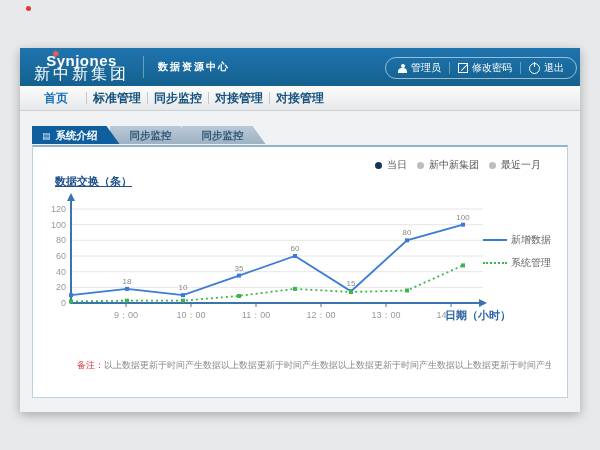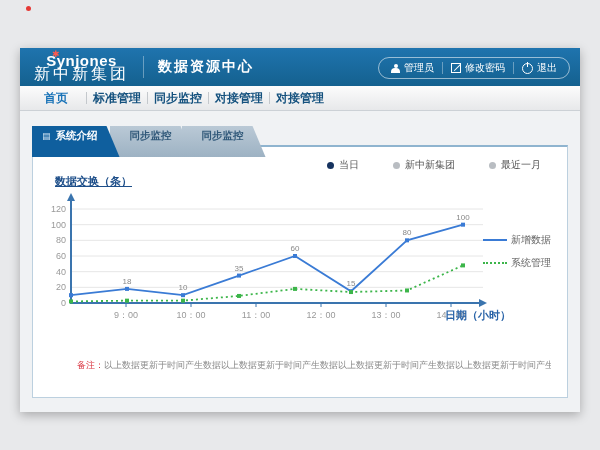--- a/index.html
+++ b/index.html
@@ -8,50 +8,50 @@
   .red-dot{position:absolute;left:26px;top:6px;width:5px;height:5px;border-radius:50%;background:#e53935;}
   .page{position:absolute;left:20px;top:48px;width:560px;height:364px;background:#fff;box-shadow:0 3px 10px rgba(0,0,0,.28);}
 
   
   .topbar{height:38px;background:linear-gradient(#1f74ae,#14618f);display:flex;align-items:center;padding:0 10px;position:relative;}
   .logo{position:relative;color:#fff;text-align:center;padding-left:4px;cursor:pointer;}
   .logo-en{font-size:15px;font-weight:bold;letter-spacing:.5px;line-height:14px;}
   .logo-cn{font-size:16px;font-weight:normal;letter-spacing:3px;line-height:12px;}
   .logo-star{position:absolute;left:22px;top:-4px;color:#ff5a4e;font-size:9px;line-height:9px;}
   .vdiv{width:1px;height:22px;background:rgba(255,255,255,.35);margin:0 14px;}
-  .app-title{color:#fff;font-size:14px;font-weight:bold;letter-spacing:2px;}
-  .user-box{position:absolute;right:10px;top:9px;height:20px;border:1px solid rgba(255,255,255,.55);border-radius:11px;display:flex;align-items:center;color:#fff;font-size:10px;padding:0 4px;}
+  .app-title{color:#fff;font-size:10px;font-weight:bold;letter-spacing:2px;}
+  .user-box{position:absolute;right:3px;top:9px;height:20px;border:1px solid rgba(255,255,255,.55);border-radius:11px;display:flex;align-items:center;color:#fff;font-size:10px;padding:0 4px;}
   .user-item{display:flex;align-items:center;gap:4px;padding:0 8px;cursor:pointer;white-space:nowrap;}
   .user-sep{width:1px;height:12px;background:rgba(255,255,255,.35);}
   .icon-user{position:relative;width:9px;height:9px;display:inline-block;}
   .icon-user::before{content:"";position:absolute;left:2.5px;top:0;width:4px;height:4px;border-radius:50%;background:#fff;}
   .icon-user::after{content:"";position:absolute;left:0;top:4.5px;width:9px;height:4.5px;border-radius:4px 4px 0 0;background:#fff;}
   .icon-edit{position:relative;width:8px;height:8px;display:inline-block;border:1px solid #fff;}
   .icon-edit::after{content:"";position:absolute;left:1px;top:3px;width:9px;height:1.4px;background:#fff;transform:rotate(-45deg);}
   .icon-power{position:relative;width:9px;height:9px;display:inline-block;border:1px solid #fff;border-radius:50%;}
   .icon-power::after{content:"";position:absolute;left:3.6px;top:-2px;width:1.6px;height:5px;background:#fff;}
 
   
   .navbar{height:24px;background:linear-gradient(#fcfcfc,#e7e8ea);border-bottom:1px solid #ccd1d6;display:flex;align-items:center;padding-left:6px;}
   .nav-item{width:60px;text-align:center;font-size:12px;font-weight:bold;color:#14517e;cursor:pointer;}
   .nav-item.active{color:#1b74b8;}
   .nav-sep{width:1px;height:12px;background:#c4c8cc;}
 
   
   .content{position:relative;height:301px;background:#f0f2f4;}
-  .tabs{position:absolute;left:12px;top:15px;display:flex;height:31px;z-index:5;}
+  .tabs{position:absolute;left:12px;top:15px;display:flex;height:18px;z-index:5;}
   .tab{position:relative;font-size:10.5px;font-weight:bold;line-height:19px;padding:0 22px 0 10px;clip-path:polygon(0 0,calc(100% - 13px) 0,100% 100%,0 100%);cursor:pointer;white-space:nowrap;}
   .tab.active{background:#0f5f9e;color:#fff;z-index:3;}
   .tab.inactive{background:linear-gradient(#bac9d6,#9db2c3);color:#31597a;z-index:2;margin-left:-10px;padding-left:20px;}
   .tab.inactive.last{z-index:1;margin-left:-12px;}
   .tab-icon{display:inline-block;margin-right:5px;font-size:9px;color:#cfe3f2;}
 
   .panel{position:absolute;left:12px;top:34px;right:12px;bottom:14px;background:#fff;border:1px solid #bcd0df;border-top:2px solid #8fb4cf;}
 
-  .filters{position:absolute;right:26px;top:11px;display:flex;gap:34px;align-items:center;font-size:10px;color:#555;}
+  .filters{position:absolute;right:26px;top:11px;display:flex;gap:10px;align-items:center;font-size:10px;color:#555;}
   .filter{display:flex;align-items:center;cursor:pointer;}
   .radio{width:7px;height:7px;border-radius:50%;background:#b9bdc2;display:inline-block;margin-right:5px;}
   .radio.selected{background:#16335f;}
 
   .ylabel{position:absolute;left:22px;top:27px;font-size:11px;font-weight:bold;color:#1d4e89;text-decoration:underline;}
   #chart{position:absolute;left:0;top:44px;}
   .legend{position:absolute;right:16px;top:86px;font-size:10px;color:#666;}
   .legend-row{display:flex;align-items:center;gap:4px;margin-bottom:9px;white-space:nowrap;}
   .leg-line{width:24px;height:0;display:inline-block;}
   .leg-solid{border-top:2px solid #3a7bd5;}

